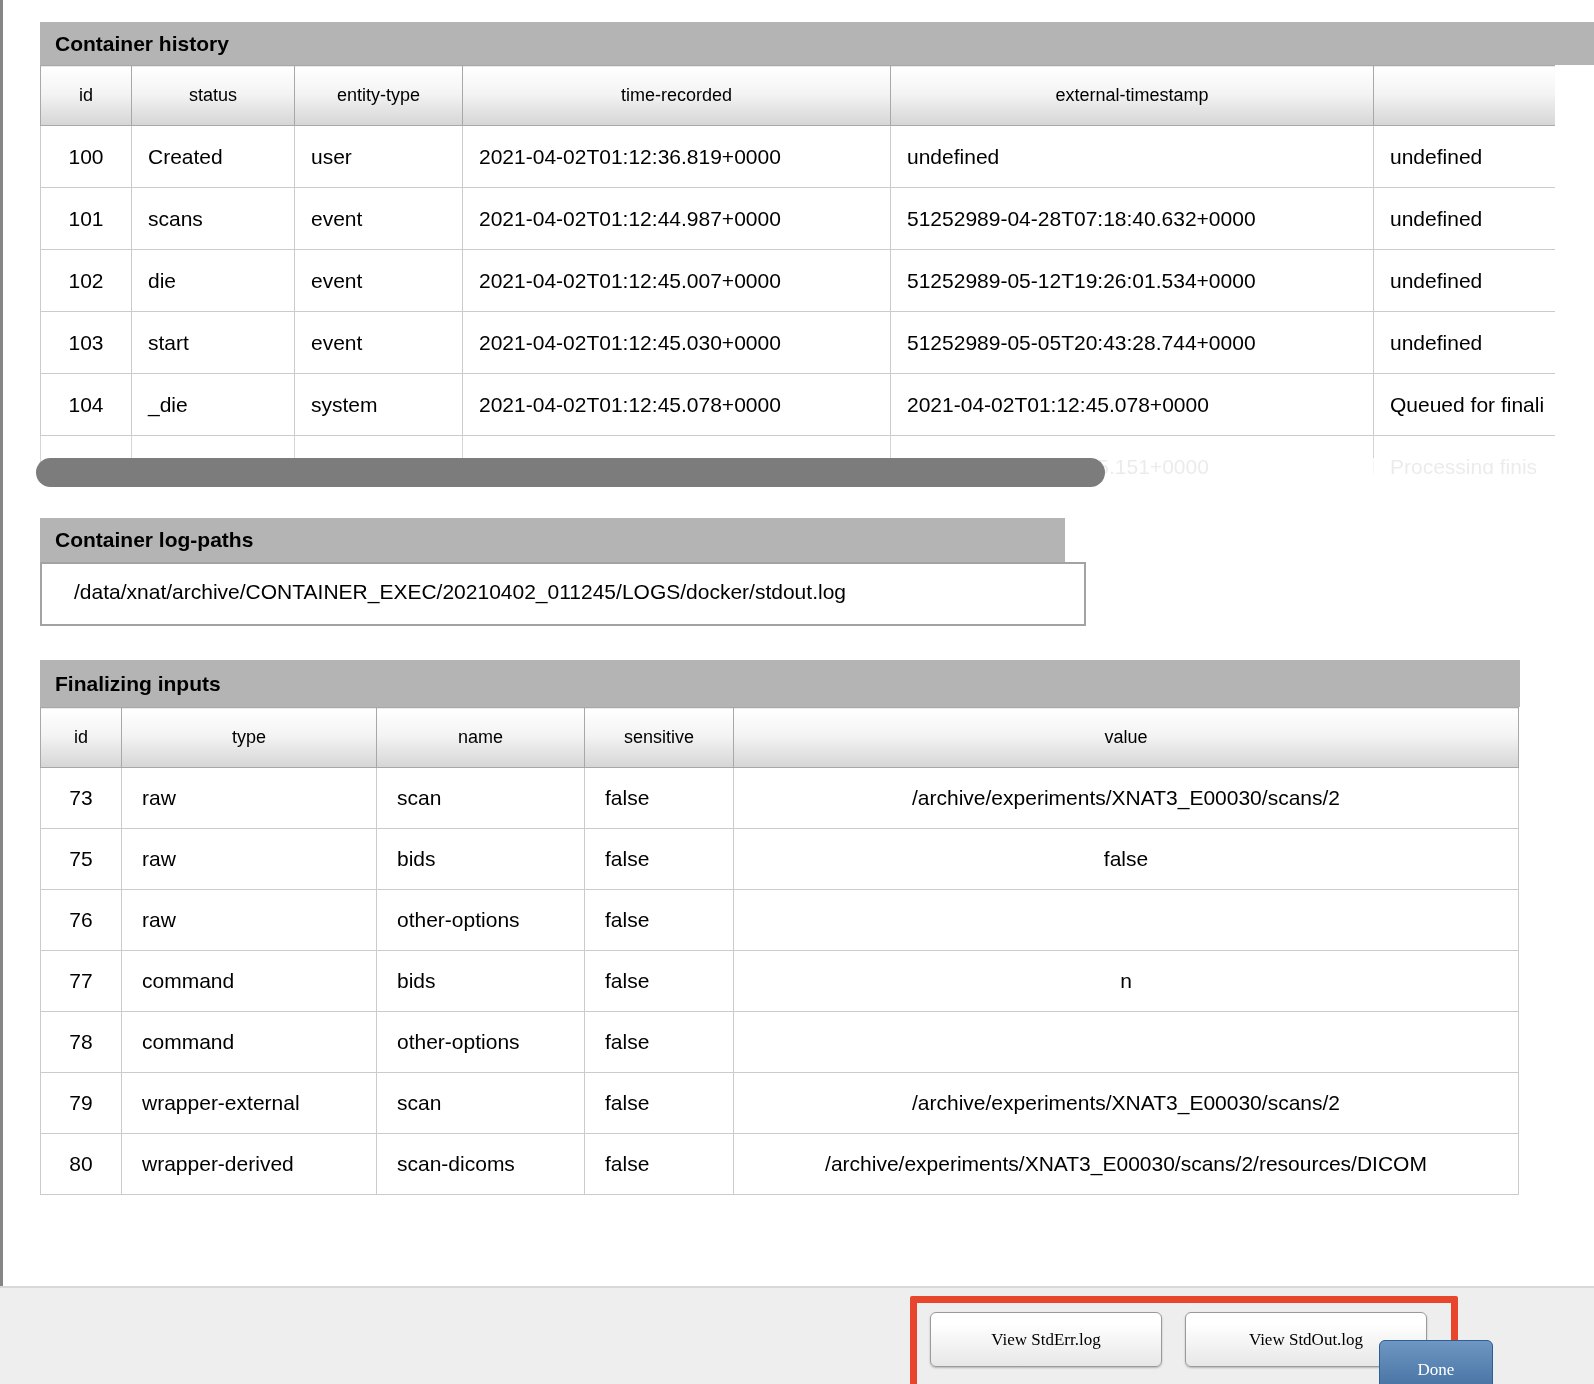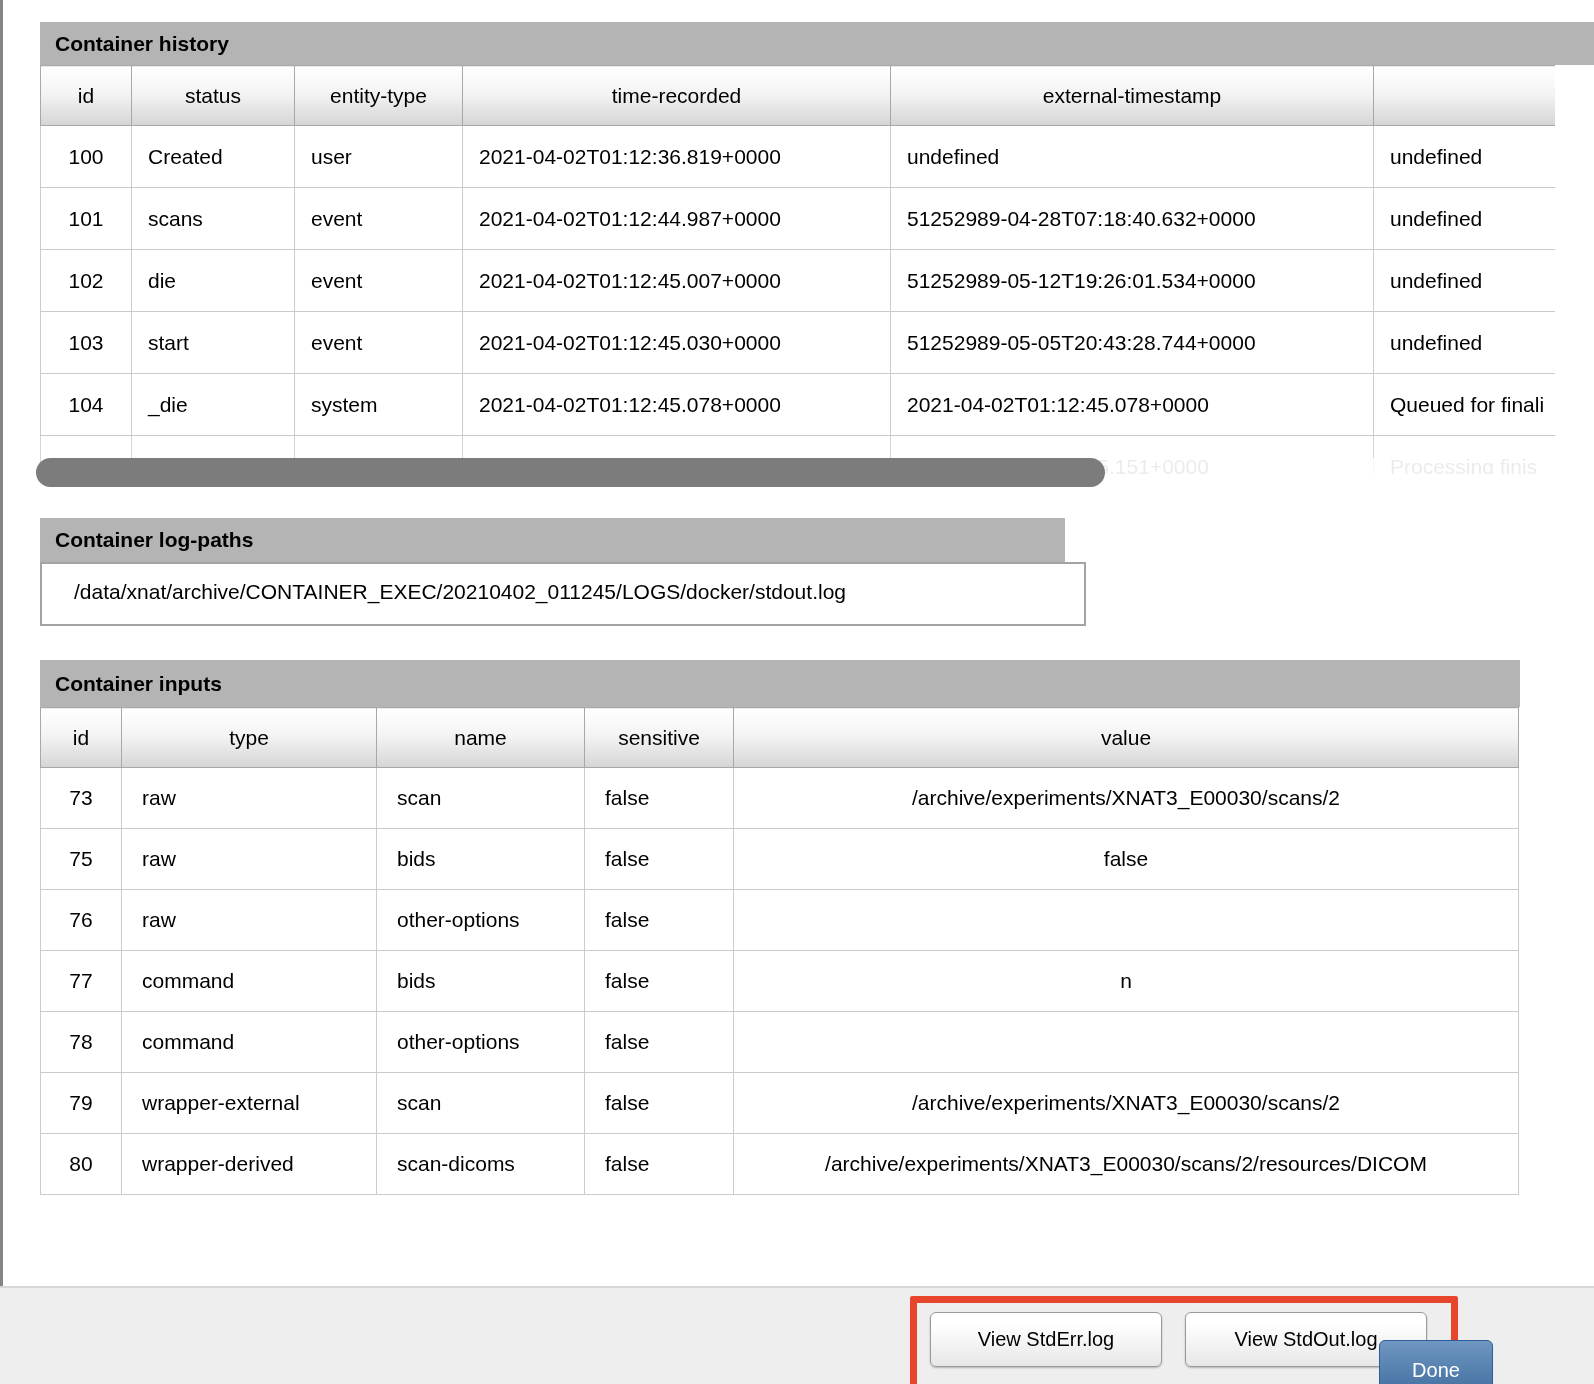--- a/index.html
+++ b/index.html
@@ -21,21 +21,21 @@
   .inputs-title{left:40px;top:660px;width:1465px;height:47px;line-height:47px;}
 
   .history-viewport{
     position:absolute;left:40px;top:65px;width:1515px;height:409px;
     overflow:hidden;background:#fff;
   }
 
   table{border-collapse:collapse;table-layout:fixed;background:#fff;}
   th{
     background-image:linear-gradient(180deg,#ffffff 0%,#f4f4f4 45%,#d5d5d5 100%);
-    border:1px solid #a8a8a8;font-weight:normal;font-size:21px;color:#000;
+    border:1px solid #a8a8a8;font-weight:normal;font-size:18px;color:#000;
     height:57px;text-align:center;overflow:hidden;white-space:nowrap;
   }
   td{
     border:1px solid #cbcbcb;font-size:21px;color:#000;background:#fff;
     padding:0 16px;overflow:hidden;white-space:nowrap;vertical-align:middle;
   }
 
   .history-table{width:1768px;}
   .history-table td{height:61px;}
   .history-table th:nth-child(1),.history-table td:nth-child(1){width:90px;text-align:center;padding:0;}
@@ -71,23 +71,23 @@
 
   .footer{
     position:absolute;left:0;top:1286px;width:1594px;height:98px;
     background:var(--footer-bg,#eeeeee);border-top:2px solid #d8d8d8;
   }
   .red-box{
     position:absolute;left:910px;top:8px;width:534px;height:85px;
     border:7px solid var(--highlight-red,#e8462c);border-radius:2px;
   }
   .btn{
-    position:absolute;border-radius:6px;font-size:20px;color:#000;
+    position:absolute;border-radius:6px;font-size:17px;color:#000;
     display:flex;align-items:center;justify-content:center;cursor:pointer;
-    font-family:Liberation Sans, sans-serif;
+    font-family:Liberation Serif, serif;
     text-align:right;
   }
   .view-btn{
     background-image:linear-gradient(180deg,#ffffff 20%,#e7e7e7 100%);
     border:1px solid #9a9a9a;box-shadow:0 1px 2px rgba(0,0,0,0.25);
   }
   .btn-stderr{left:930px;top:24px;width:230px;height:53px;}
   .btn-stdout{left:1185px;top:24px;width:240px;height:53px;}
   .btn-done{
     left:1379px;top:22px;width:112px;height:58px;
@@ -169,21 +169,21 @@
       </table>
   </div>
 
   <div class="hscroll-track">
     <div class="hscroll-thumb"></div>
   </div>
 
   <div class="section-title log-title">Container log-paths</div>
   <div class="log-cell">/data/xnat/archive/CONTAINER_EXEC/20210402_011245/LOGS/docker/stdout.log</div>
 
-  <div class="section-title inputs-title">Container inputs</div>
+  <div class="section-title inputs-title">Finalizing inputs</div>
   <table class="inputs-table">
       <thead>
         <tr>
           <th>id</th>
           <th>type</th>
           <th>name</th>
           <th>sensitive</th>
           <th>value</th>
         </tr>
       </thead>

